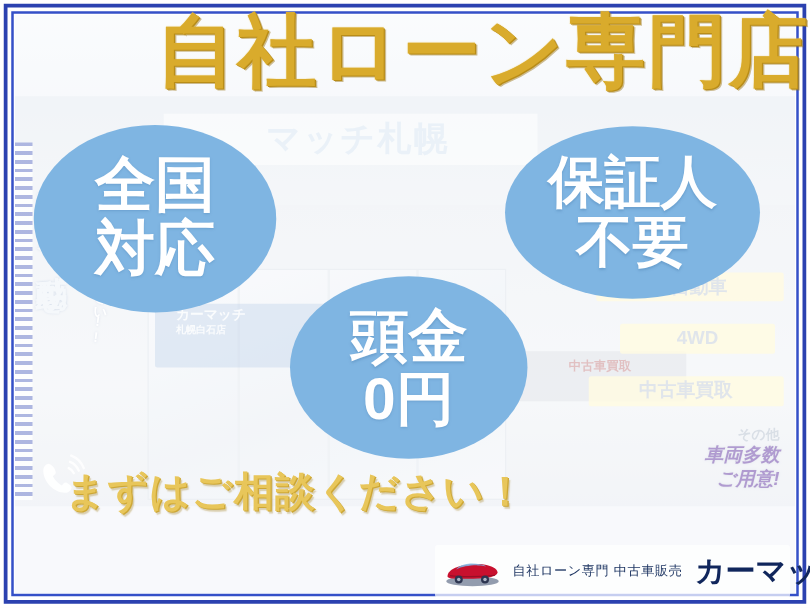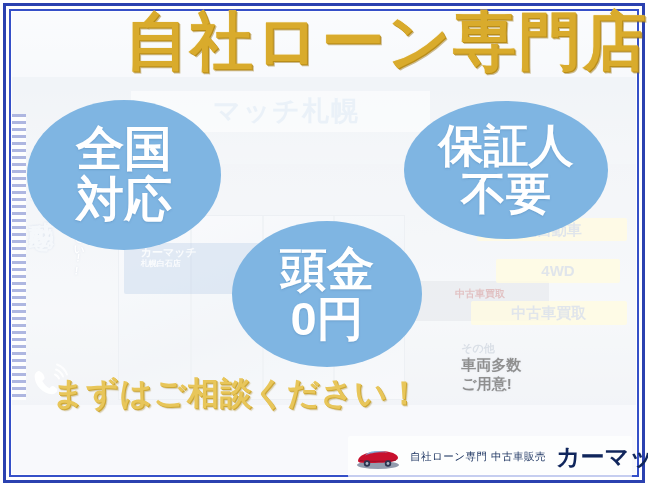--- a/index.html
+++ b/index.html
@@ -98,25 +98,26 @@
     background:rgba(255,246,190,0.85);
     color:#b9c4d2;font-size:15px;font-weight:bold;
     text-align:center;line-height:1.45;white-space:nowrap;
     border-radius:2px;padding:1px 6px;box-sizing:border-box;
   }
   .cat.c1{top:44.5%;width:24%;}
   .cat.c2{top:53.5%;width:20%;right:2.5%;}
   .cat.c3{top:62.5%;width:25%;}
   .cat-note{
     position:absolute;right:2%;top:71.5%;width:26%;
-    color:#a9b6c6;font-size:11px;font-weight:bold;text-align:left;line-height:1.25;
+    color:#a9b6c6;font-size:11px;font-weight:bold;text-align:right;line-height:1.25;
   }
   .cat-note .big{
-    color:#000000;font-size:15px;display:block;
+    color:#4c1d95;font-size:15px;display:block;
     text-shadow:0 0 2px rgba(170,180,200,.7);
+    font-style:italic;
   }
 
   
   .haze{
     position:absolute;left:0;top:0;right:0;bottom:0;
     background:rgba(255,255,255,0.56);
     pointer-events:none;
   }
 
   

